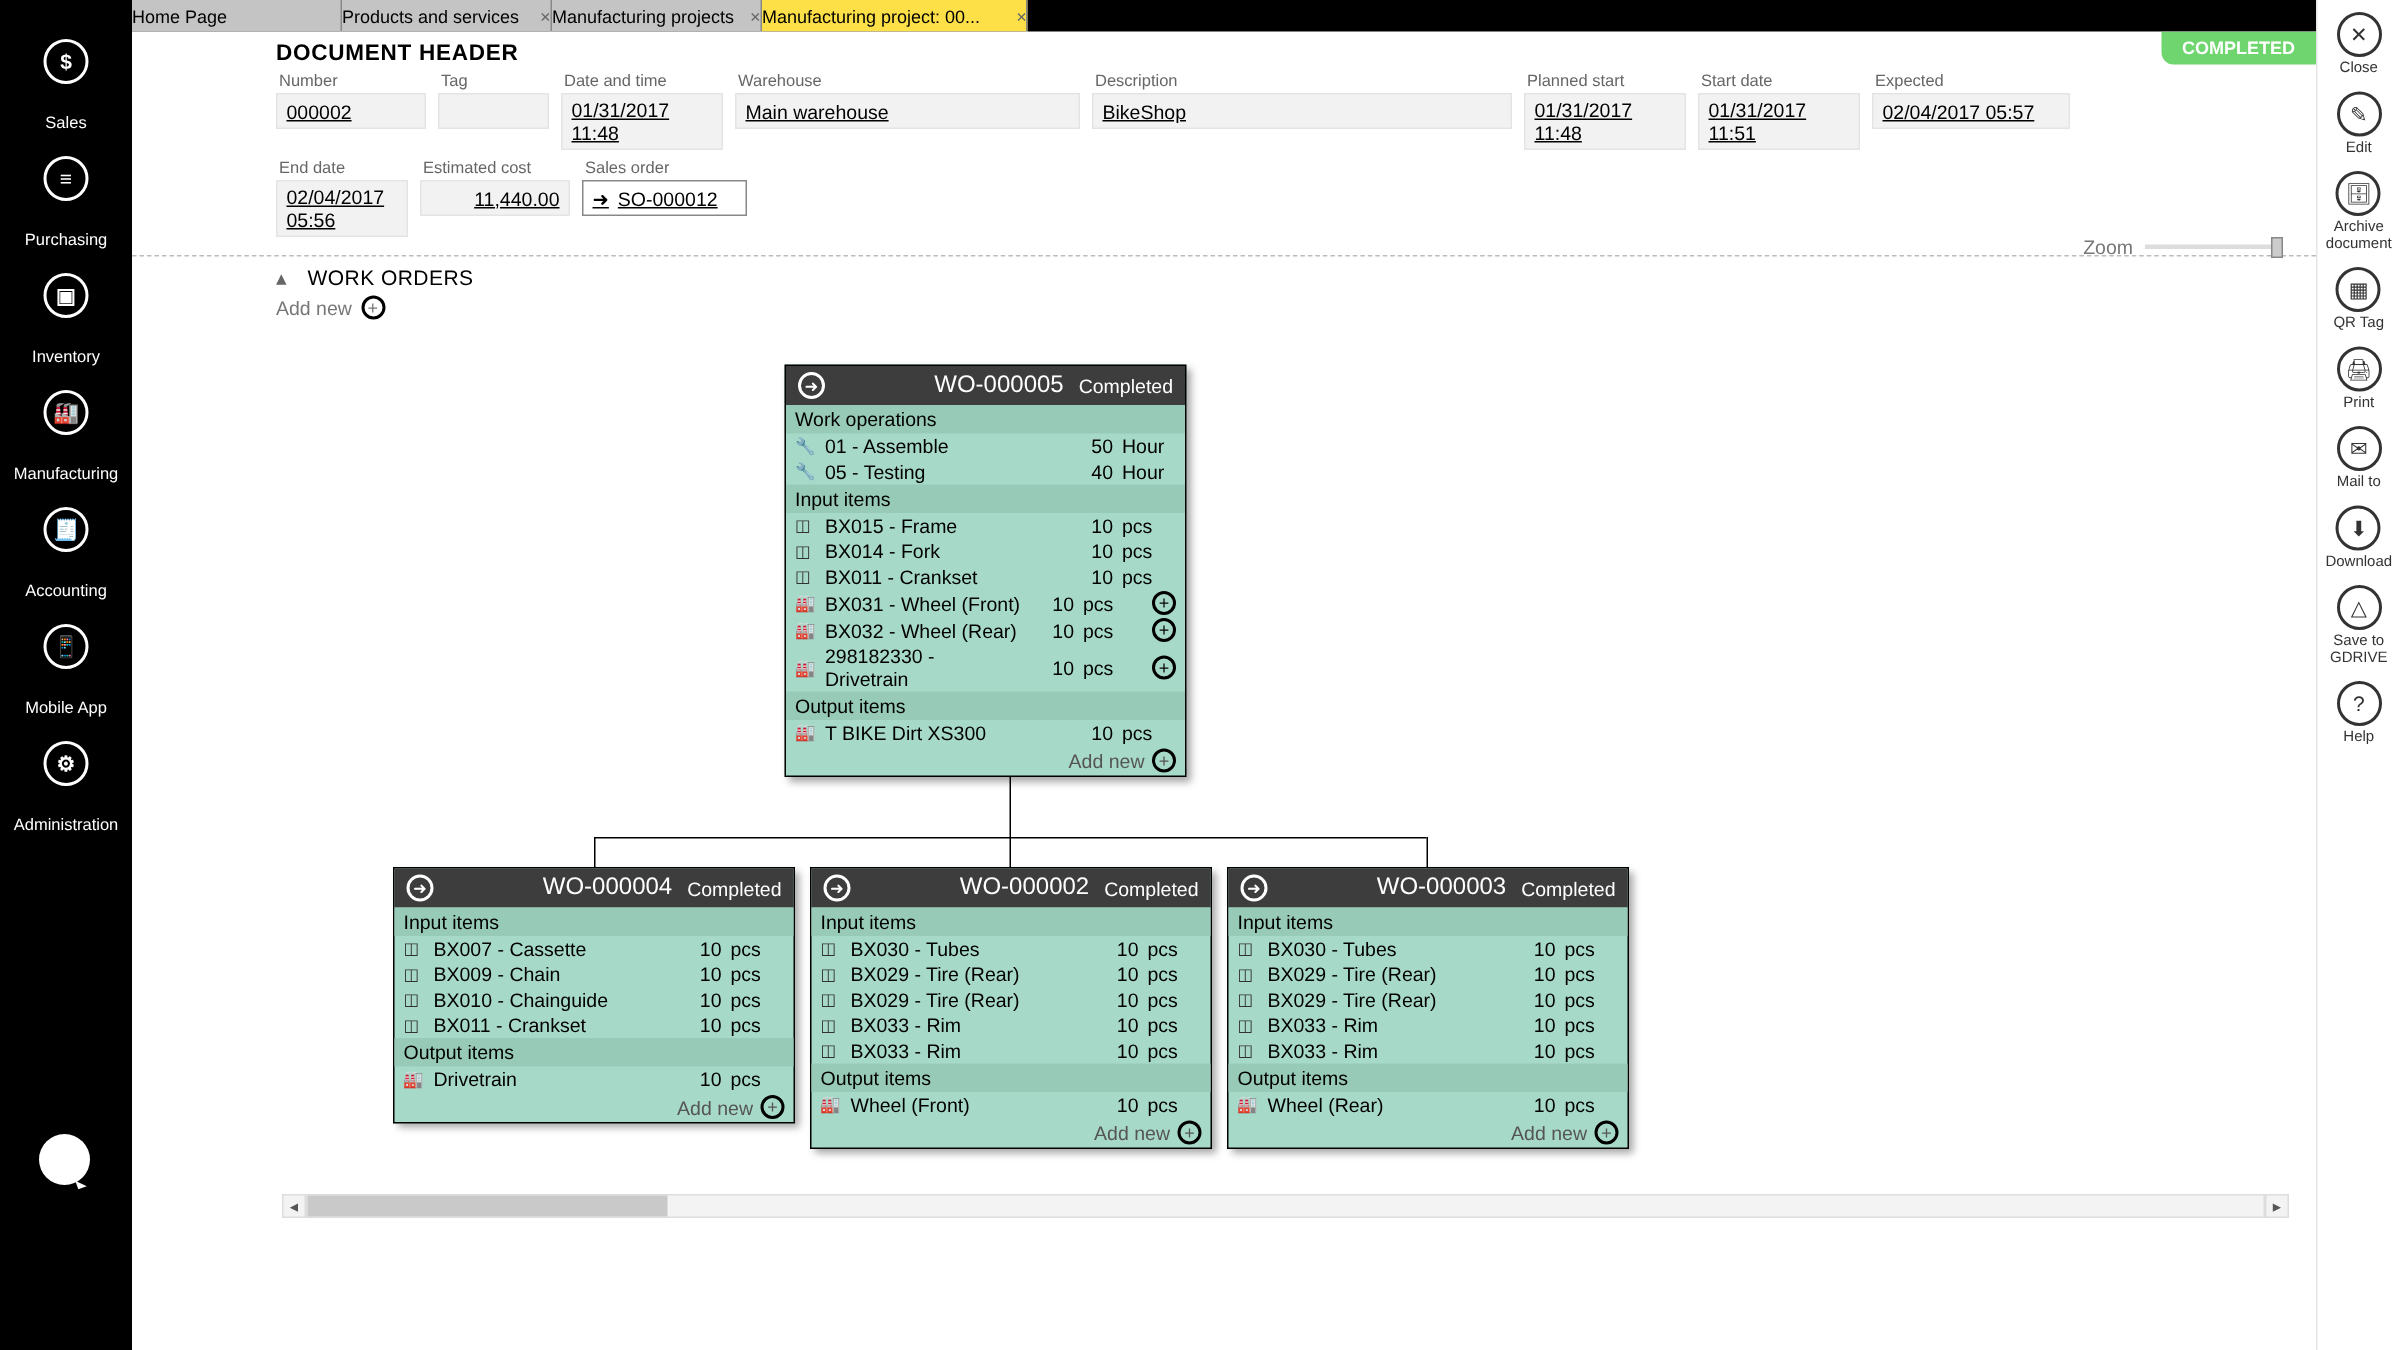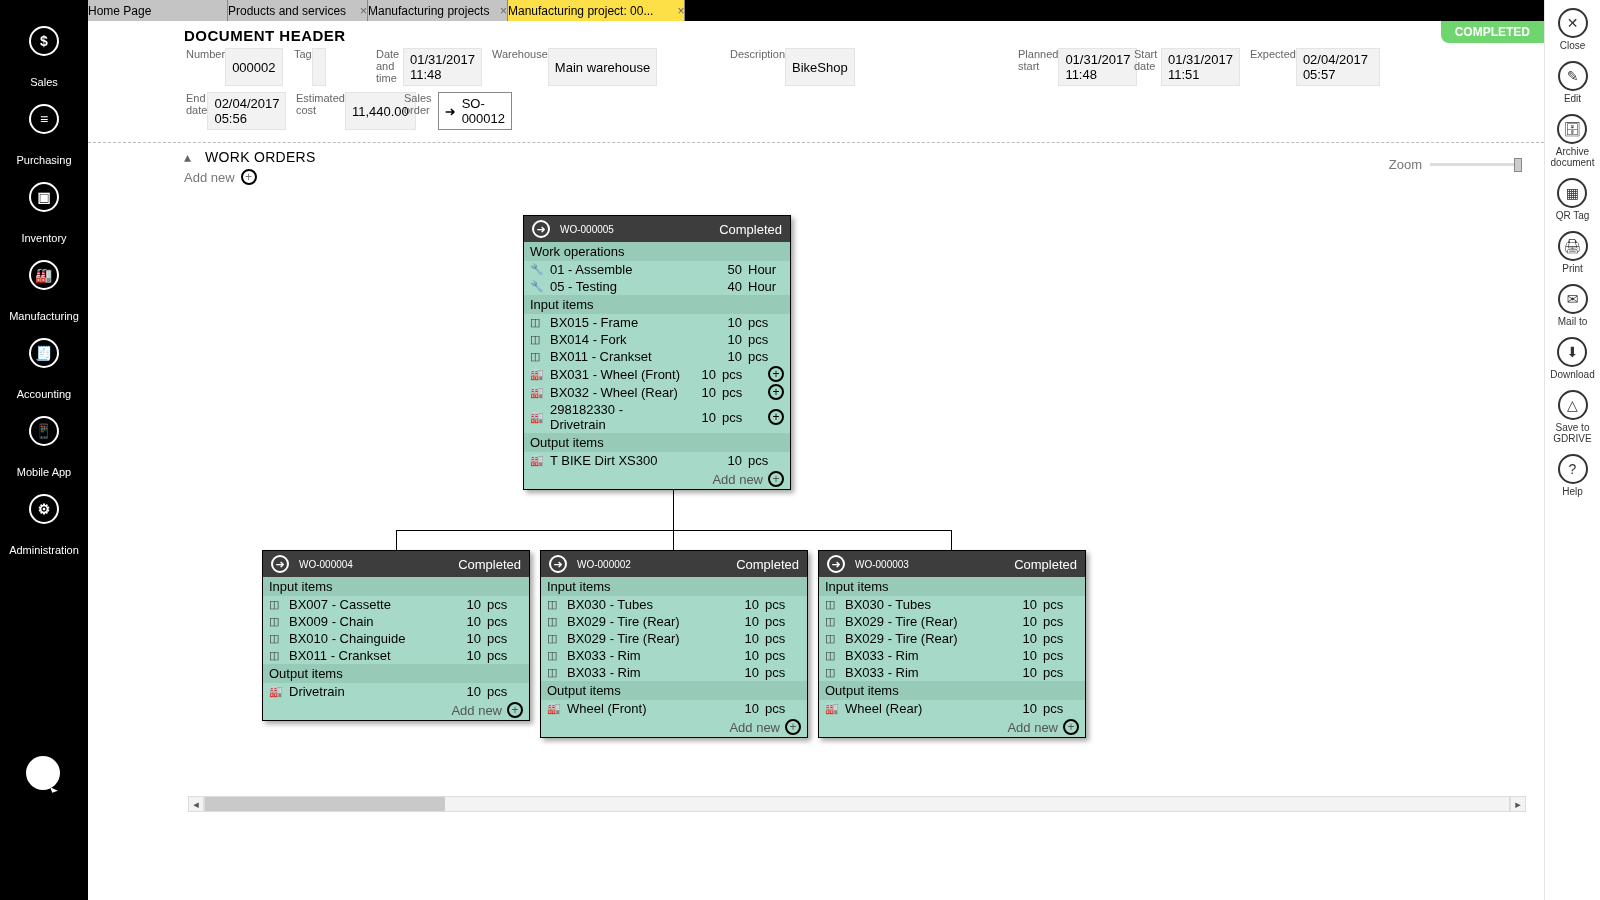--- a/index.html
+++ b/index.html
@@ -16,39 +16,39 @@
   .maincol { flex: 1; display: flex; flex-direction: column; background: #000; }
   .tabs { display: flex; height: 21px; background: #000; }
   .tab { background: #c4c4c4; color: #000; display: flex; align-items: center; padding: 0 0; border-right: 1px solid #888; font-size: 12px; min-width: 140px; cursor: pointer; position: relative; height: 21px; }
   .tab .tabx { margin-left: auto; color: #666; font-size: 12px; }
   .tab.active { background: #fde047; gap: 24px; }
   .content { flex: 1; background: #fff; position: relative; display: flex; flex-direction: column; overflow: hidden; }
   .header { padding: 6px 16px 0 96px; position: relative; }
   .header-title { font-size: 15px; font-weight: 700; letter-spacing: 0.5px; margin-bottom: 4px; }
   .completed-badge { position: absolute; right: 0; top: 0; background: #6fd66f; color: #fff; font-size: 12px; font-weight: 600; padding: 4px 14px; border-bottom-left-radius: 8px; }
   .fields-row { display: flex; flex-wrap: wrap; gap: 8px; margin-bottom: 6px; }
-  .field { display: flex; }
+  .field { display: flex; flex-direction: column; }
   .field-label { font-size: 11px; color: #666; margin-bottom: 2px; padding-left: 2px; }
-  .field-val { background: #f2f2f2; border: 1px solid #e4e4e4; padding: 3px 6px; font-size: 13px; min-height: 24px; display: flex; align-items: center; }
+  .field-val { background: #f2f2f2; border: 1px solid #e4e4e4; padding: 3px 6px; font-size: 13px; min-height: 24px; display: flex; align-items: center; text-decoration: underline; }
   .field-val.so { display: flex; align-items: center; gap: 6px; border: 1px solid #888; background: #fff; }
   .divider-dashed { border-top: 1px dashed #bbb; margin: 6px 0; }
   .wo-header { display: flex; align-items: center; padding-left: 96px; gap: 14px; }
   .collapse { font-size: 14px; color: #666; cursor: pointer; }
   .wo-title { font-size: 14px; font-weight: 400; letter-spacing: 0.3px; }
   .addnew-top { display: flex; align-items: center; gap: 6px; padding-left: 96px; margin-top: 4px; color: #777; font-size: 13px; }
   .plus-circ { width: 16px; height: 16px; border: 2px solid #000; border-radius: 50%; display: inline-flex; align-items: center; justify-content: center; font-size: 12px; line-height: 1; }
   .zoom { position: absolute; right: 22px; top: 136px; font-size: 13px; color: #777; display: flex; align-items: center; gap: 8px; }
   .zoom-track { width: 92px; height: 3px; background: #ddd; position: relative; }
   .zoom-thumb { position: absolute; right: 0; top: -5px; width: 8px; height: 14px; background: #ccc; border: 1px solid #888; }
   
   .canvas { flex: 1; position: relative; overflow: hidden; }
   .wo-card { position: absolute; border: 1px solid #000; background: #a7d9c8; box-shadow: 3px 3px 5px rgba(0,0,0,0.35); font-size: 13px; }
   .wo-card-head { background: #3d3d3d; color: #fff; display: flex; align-items: center; padding: 4px 8px; gap: 10px; }
   .wo-arrow { width: 18px; height: 18px; border: 2px solid #fff; border-radius: 50%; display: inline-flex; align-items: center; justify-content: center; font-size: 11px; }
-  .wo-card-head .wo-id { flex: 1; text-align: left; font-size: 10px; }
+  .wo-card-head .wo-id { flex: 1; text-align: right; font-size: 16px; }
   .wo-card-head .wo-stat { font-size: 13px; }
   .wo-section { background: #97cbb8; padding: 2px 6px; font-size: 13px; }
   .wo-row { display: flex; align-items: center; padding: 1px 6px; gap: 6px; }
   .wo-row .ic { width: 14px; font-size: 11px; color: #333; }
   .wo-row .nm { flex: 1; }
   .wo-row .qt { width: 28px; text-align: right; }
   .wo-row .un { width: 36px; }
   .wo-row .plus { margin-left: 4px; }
   .wo-addnew { text-align: right; padding: 2px 6px; color: #555; font-size: 13px; display: flex; justify-content: flex-end; align-items: center; gap: 5px; }
   
@@ -155,21 +155,21 @@
           <div class="field" style="width:108px">
               <div class="field-label">Start date</div>
               <div class="field-val">01/31/2017 11:51</div>
             </div>
           <div class="field" style="width:132px">
               <div class="field-label">Expected</div>
               <div class="field-val">02/04/2017 05:57</div>
             </div>
         </div>
         <div class="fields-row">
-          <div class="field" style="width:102px">
+          <div class="field" style="width:88px">
               <div class="field-label">End date</div>
               <div class="field-val">02/04/2017 05:56</div>
             </div>
           <div class="field" style="width:100px">
               <div class="field-label">Estimated cost</div>
               <div class="field-val" style="justify-content:flex-end">11,440.00</div>
             </div>
           <div class="field" style="width:110px">
               <div class="field-label">Sales order</div>
               <div class="field-val so">

